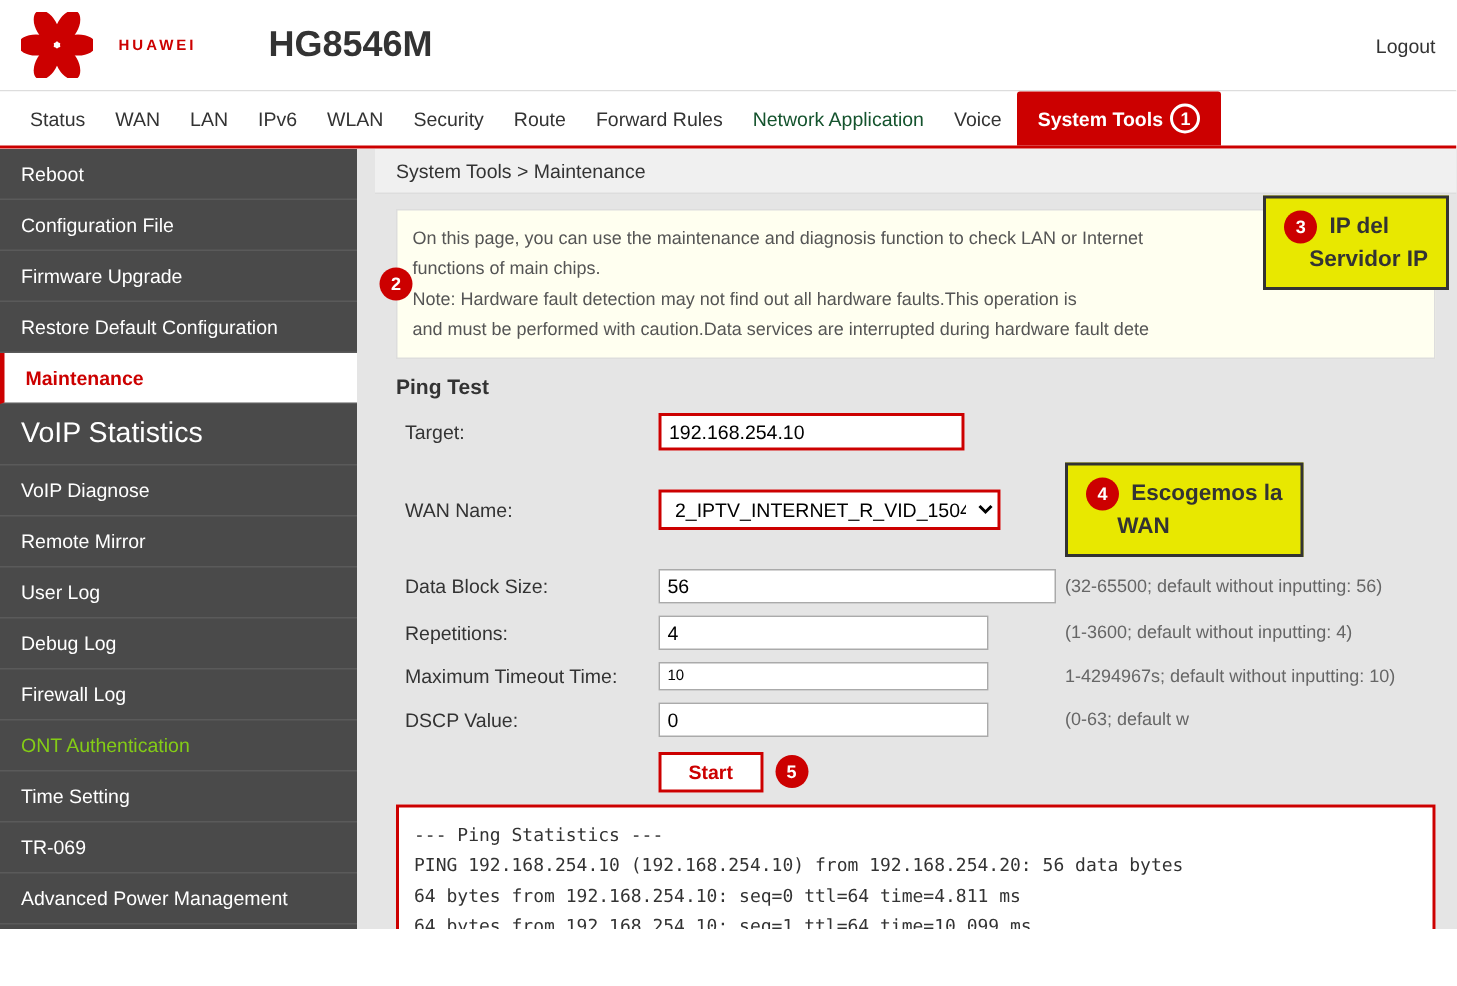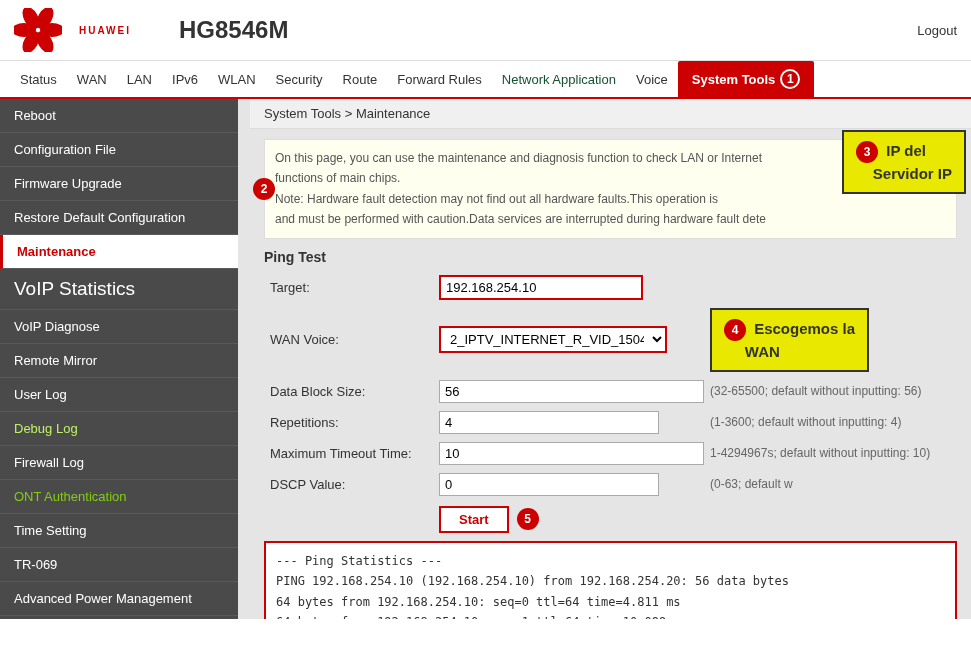--- a/index.html
+++ b/index.html
@@ -51,21 +51,21 @@
   <div style="width:238px; background:#4a4a4a; flex-shrink:0; overflow-y:auto;">
     <div style="padding:9px 14px; color:#fff; font-size:13px; cursor:pointer; border-bottom:1px solid #5a5a5a;">Reboot</div>
     <div style="padding:9px 14px; color:#fff; font-size:13px; cursor:pointer; border-bottom:1px solid #5a5a5a;">Configuration File</div>
     <div style="padding:9px 14px; color:#fff; font-size:13px; cursor:pointer; border-bottom:1px solid #5a5a5a;">Firmware Upgrade</div>
     <div style="padding:9px 14px; color:#fff; font-size:13px; cursor:pointer; border-bottom:1px solid #5a5a5a;">Restore Default Configuration</div>
     <div style="padding:9px 14px; color:#c00; font-size:13px; cursor:pointer; border-bottom:1px solid #5a5a5a; background:#fff; border-left:3px solid #c00; font-weight:bold;">Maintenance</div>
     <div style="padding:9px 14px; color:#fff; font-size:19px; cursor:pointer; border-bottom:1px solid #5a5a5a;">VoIP Statistics</div>
     <div style="padding:9px 14px; color:#fff; font-size:13px; cursor:pointer; border-bottom:1px solid #5a5a5a;">VoIP Diagnose</div>
     <div style="padding:9px 14px; color:#fff; font-size:13px; cursor:pointer; border-bottom:1px solid #5a5a5a;">Remote Mirror</div>
     <div style="padding:9px 14px; color:#fff; font-size:13px; cursor:pointer; border-bottom:1px solid #5a5a5a;">User Log</div>
-    <div style="padding:9px 14px; color:#bef264; font-size:13px; cursor:pointer; border-bottom:1px solid #5a5a5a;">Debug Log</div>
+    <div style="padding:9px 14px; color:#ffffff; font-size:13px; cursor:pointer; border-bottom:1px solid #5a5a5a;">Debug Log</div>
     <div style="padding:9px 14px; color:#fff; font-size:13px; cursor:pointer; border-bottom:1px solid #5a5a5a;">Firewall Log</div>
     <div style="padding:9px 14px; color:#84cc16; font-size:13px; cursor:pointer; border-bottom:1px solid #5a5a5a;">ONT Authentication</div>
     <div style="padding:9px 14px; color:#fff; font-size:13px; cursor:pointer; border-bottom:1px solid #5a5a5a;">Time Setting</div>
     <div style="padding:9px 14px; color:#fff; font-size:13px; cursor:pointer; border-bottom:1px solid #5a5a5a;">TR-069</div>
     <div style="padding:9px 14px; color:#fff; font-size:13px; cursor:pointer; border-bottom:1px solid #5a5a5a;">Advanced Power Management</div>
     <div style="padding:9px 14px; color:#fff; font-size:13px; cursor:pointer; border-bottom:1px solid #5a5a5a;">Modify Login Password</div>
 
   </div>
 
   <div style="flex:1; overflow-y:auto; background:#e5e5e5; position:relative;padding-left:12px;">
@@ -92,21 +92,21 @@
       <table style="border-collapse:collapse;">
         <tbody>
             <tr>
           <td style="width:175px; padding:4px 6px; font-size:13px; color:#333;">Target:</td>
           <td style="padding:4px 0;">
             <input type="text" value="192.168.254.10" style="width: 204px; padding: 3px 5px; border: 2px solid rgb(204, 0, 0); font-size: 13px; outline: none;">
           </td>
           <td style="padding:4px 6px; color:#666; font-size:12px;"></td>
         </tr>
         <tr>
-          <td style="width:175px; padding:4px 6px; font-size:13px; color:#333;">WAN Voice:</td>
+          <td style="width:175px; padding:4px 6px; font-size:13px; color:#333;">WAN Name:</td>
           <td style="padding:4px 0; position:relative;">
             <select style="width:228px; padding:3px 5px; border:2px solid #c00; font-size:13px; background:#fff;">
               <option>2_IPTV_INTERNET_R_VID_1504</option>
               <option>2_INTERNET_R_VID_100</option>
               <option>1_TR069_R_VID_50</option>
             </select>
             
           </td>
           <td style="padding:4px 6px; position:relative;">
             
@@ -126,21 +126,21 @@
         <tr>
           <td style="width:175px; padding:4px 6px; font-size:13px; color:#333;">Repetitions:</td>
           <td style="padding:4px 0;">
             <input type="text" value="4" style="width: 220px; padding: 3px 5px; border: 1px solid rgb(170, 170, 170); font-size: 13px; outline: none;">
           </td>
           <td style="padding:4px 6px; color:#666; font-size:12px;">(1-3600; default without inputting: 4)</td>
         </tr>
         <tr>
           <td style="width:175px; padding:4px 6px; font-size:13px; color:#333;">Maximum Timeout Time:</td>
           <td style="padding:4px 0;">
-            <input type="text" value="10" style="width: 265px; padding: 3px 5px; border: 1px solid rgb(170, 170, 170); font-size: 13px; outline: none;">
+            <input type="text" value="10" style="width: 220px; padding: 3px 5px; border: 1px solid rgb(170, 170, 170); font-size: 10px; outline: none;">
           </td>
           <td style="padding:4px 6px; color:#666; font-size:12px;">1-4294967s; default without inputting: 10)</td>
         </tr>
         <tr>
           <td style="width:175px; padding:4px 6px; font-size:13px; color:#333;">DSCP Value:</td>
           <td style="padding:4px 0;">
             <input type="text" value="0" style="width: 220px; padding: 3px 5px; border: 1px solid rgb(170, 170, 170); font-size: 13px; outline: none;">
           </td>
           <td style="padding:4px 6px; color:#666; font-size:12px;">(0-63; default w</td>
         </tr>

